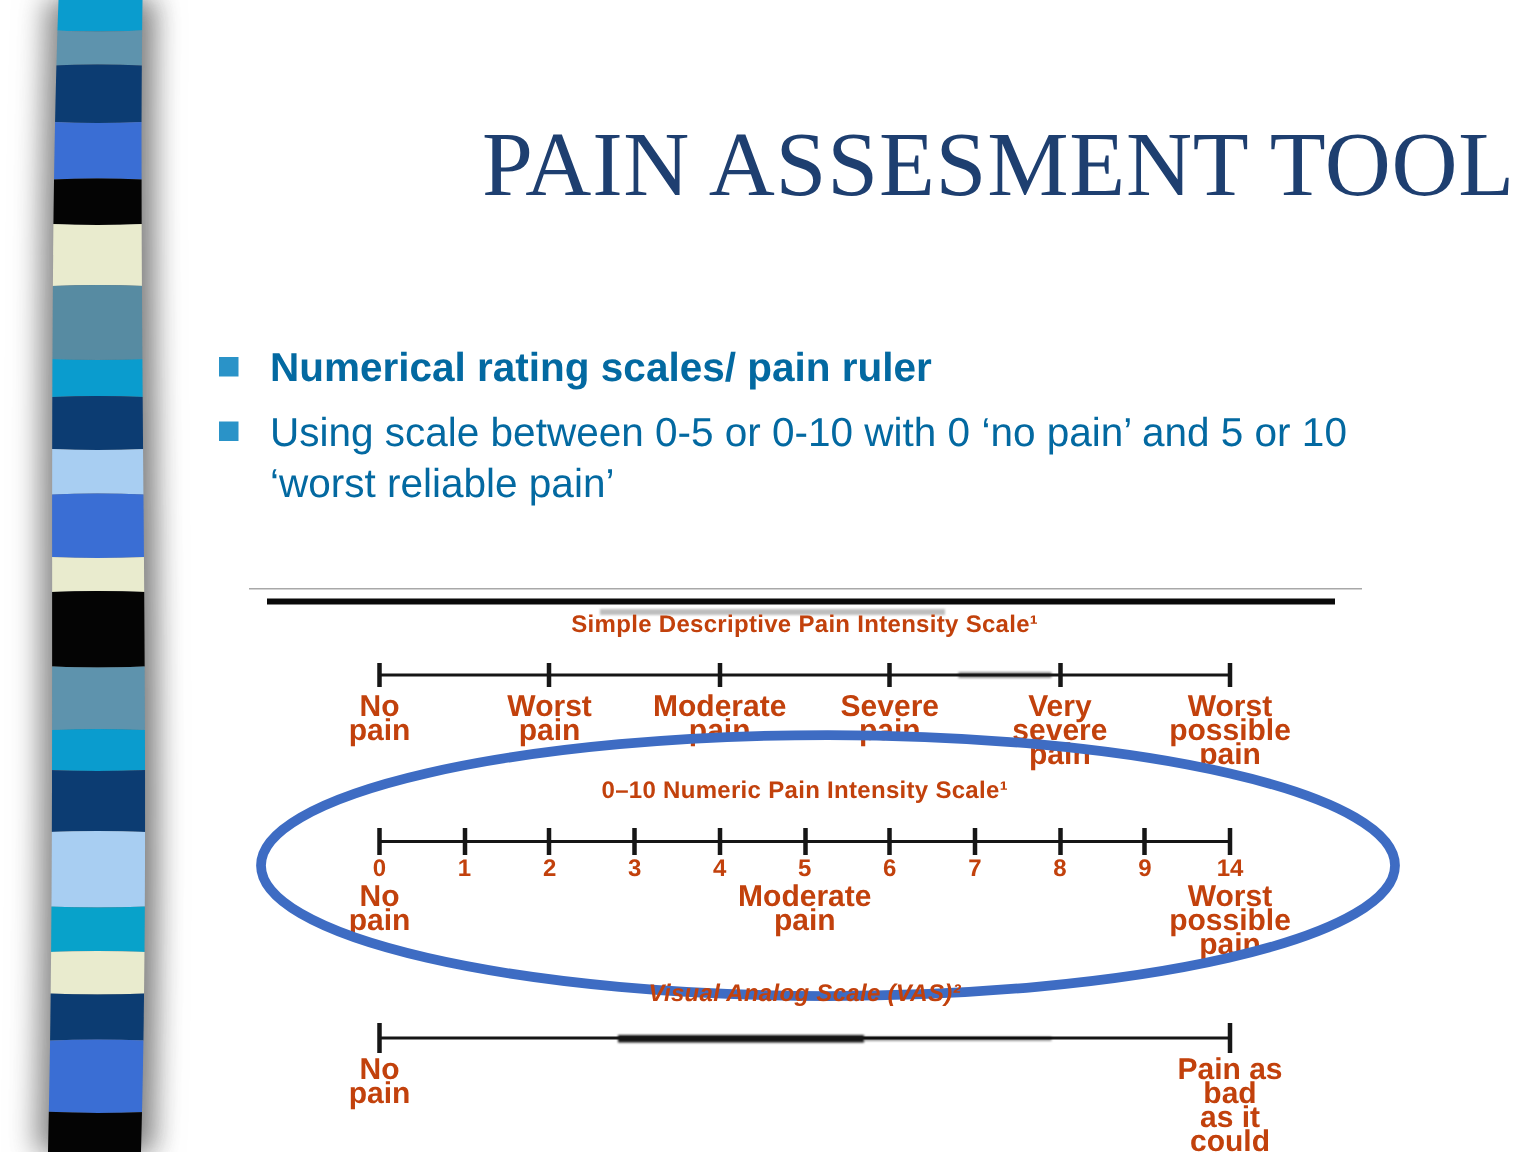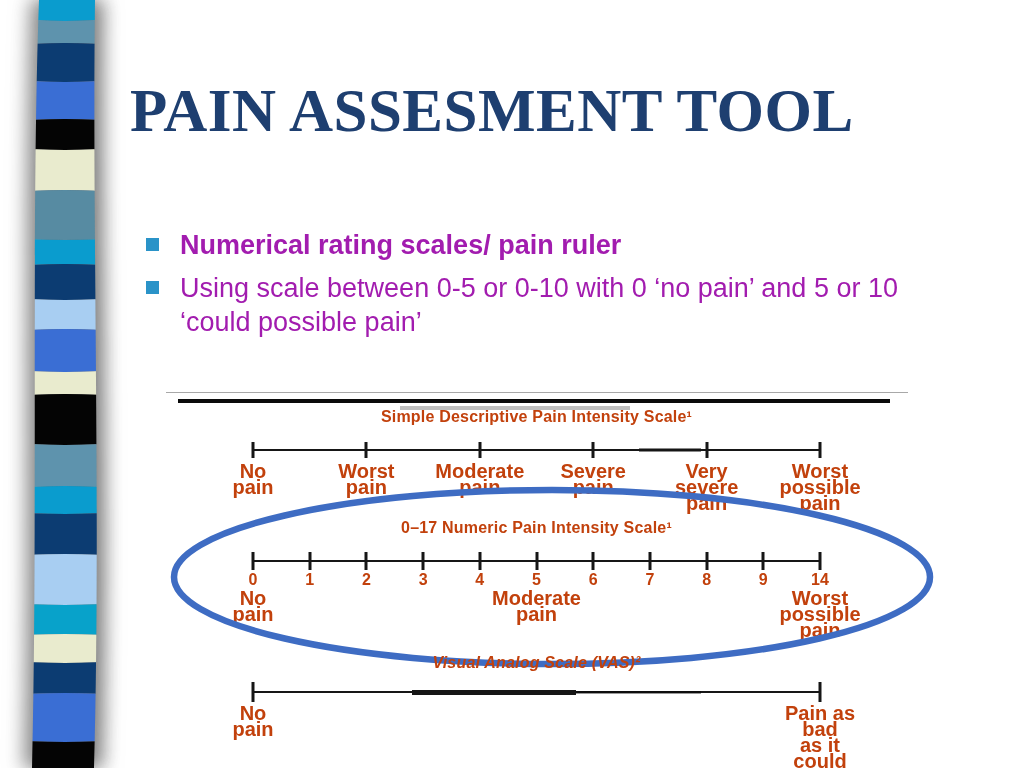--- a/index.html
+++ b/index.html
@@ -9,32 +9,32 @@
   }
   
   .ribbon-wrap{position:absolute;left:0;top:0;width:130px;height:768px;}
   .ribbon-svg{
     position:absolute;left:0;top:0;
     filter:drop-shadow(9px 0 9px rgba(80,80,80,.6)) drop-shadow(-9px 0 9px rgba(80,80,80,.6));
   }
   
   .slide-title{
     position:absolute;left:130px;top:76px;width:880px;height:80px;
-    text-align:left;
-    font-family:"Liberation Serif", serif;font-weight:bold;font-size:61px;
+    text-align:right;
+    font-family:"Liberation Serif", serif;font-weight:normal;font-size:61px;
     color:#1e3f70;letter-spacing:.5px;white-space:nowrap;
   }
   
   .bullets{
     position:absolute;left:146px;top:228px;width:870px;
     list-style:none;margin:0;padding:0;
   }
   .bullets li{
     display:flex;align-items:flex-start;margin-bottom:9px;
-    font-size:27px;line-height:34px;color:#a21caf;
+    font-size:27px;line-height:34px;color:#0369a1;
   }
   .bullet-square{
     flex:0 0 13px;width:13px;height:13px;background:#2a93c8;
     margin-top:10px;margin-right:21px;
   }
   .bullet-line{display:block;white-space:nowrap;}
   .bold-bullet{font-weight:bold;}
   
   .figure{position:absolute;left:150px;top:385px;width:800px;height:383px;color:#c2410c;}
   .thin-rule{position:absolute;left:16px;top:7px;width:742px;height:1px;background:#a8a8a8;}
@@ -108,21 +108,21 @@
   <li class="bold-bullet">
     <span class="bullet-square"></span>
     <span>
       <span class="bullet-line">Numerical rating scales/ pain ruler</span>
     </span>
   </li>
   <li>
     <span class="bullet-square"></span>
     <span>
       <span class="bullet-line">Using scale between 0-5 or 0-10 with 0 ‘no pain’ and 5 or 10</span>
-      <span class="bullet-line">‘could possible pain’</span>
+      <span class="bullet-line">‘worst reliable pain’</span>
     </span>
   </li>
 </ul>
 
 <div class="figure">
   <div class="thin-rule"></div>
   <div class="thick-rule"></div>
   <div class="smudge smudge-top"></div>
 
   <div class="scale-title t1">Simple Descriptive Pain Intensity Scale¹</div>
@@ -146,21 +146,21 @@
     <div class="slabel p60">Severe
 pain</div>
     <div class="slabel p80">Very
 severe
 pain</div>
     <div class="slabel p100">Worst
 possible
 pain</div>
   </div>
 
-  <div class="scale-title t2">0–17 Numeric Pain Intensity Scale¹</div>
+  <div class="scale-title t2">0–10 Numeric Pain Intensity Scale¹</div>
   <div class="track tr2">
     <div class="scale-line"></div>
     <span class="tick p0"></span>
     <span class="tick p10"></span>
     <span class="tick p20"></span>
     <span class="tick p30"></span>
     <span class="tick p40"></span>
     <span class="tick p50"></span>
     <span class="tick p60"></span>
     <span class="tick p70"></span>

